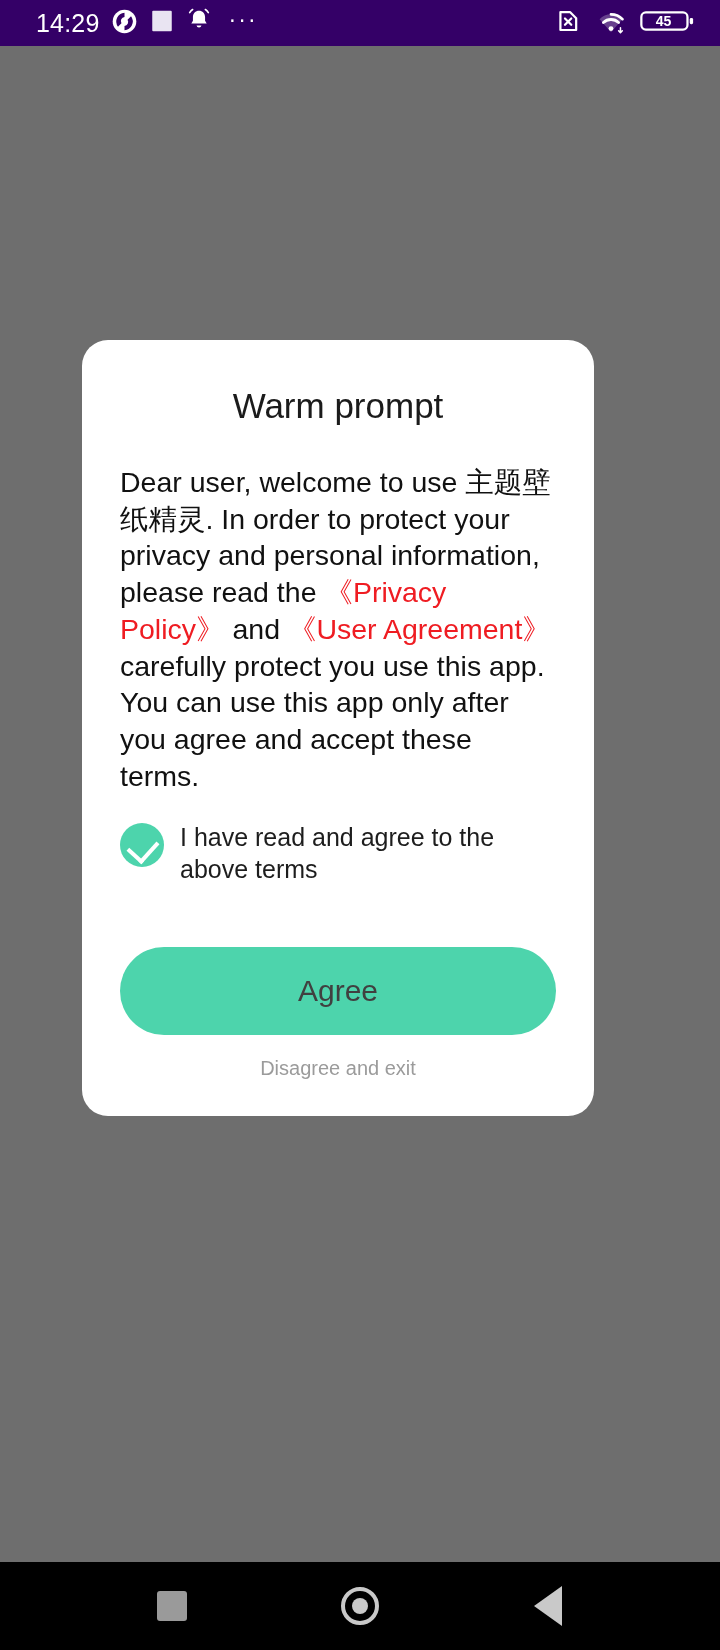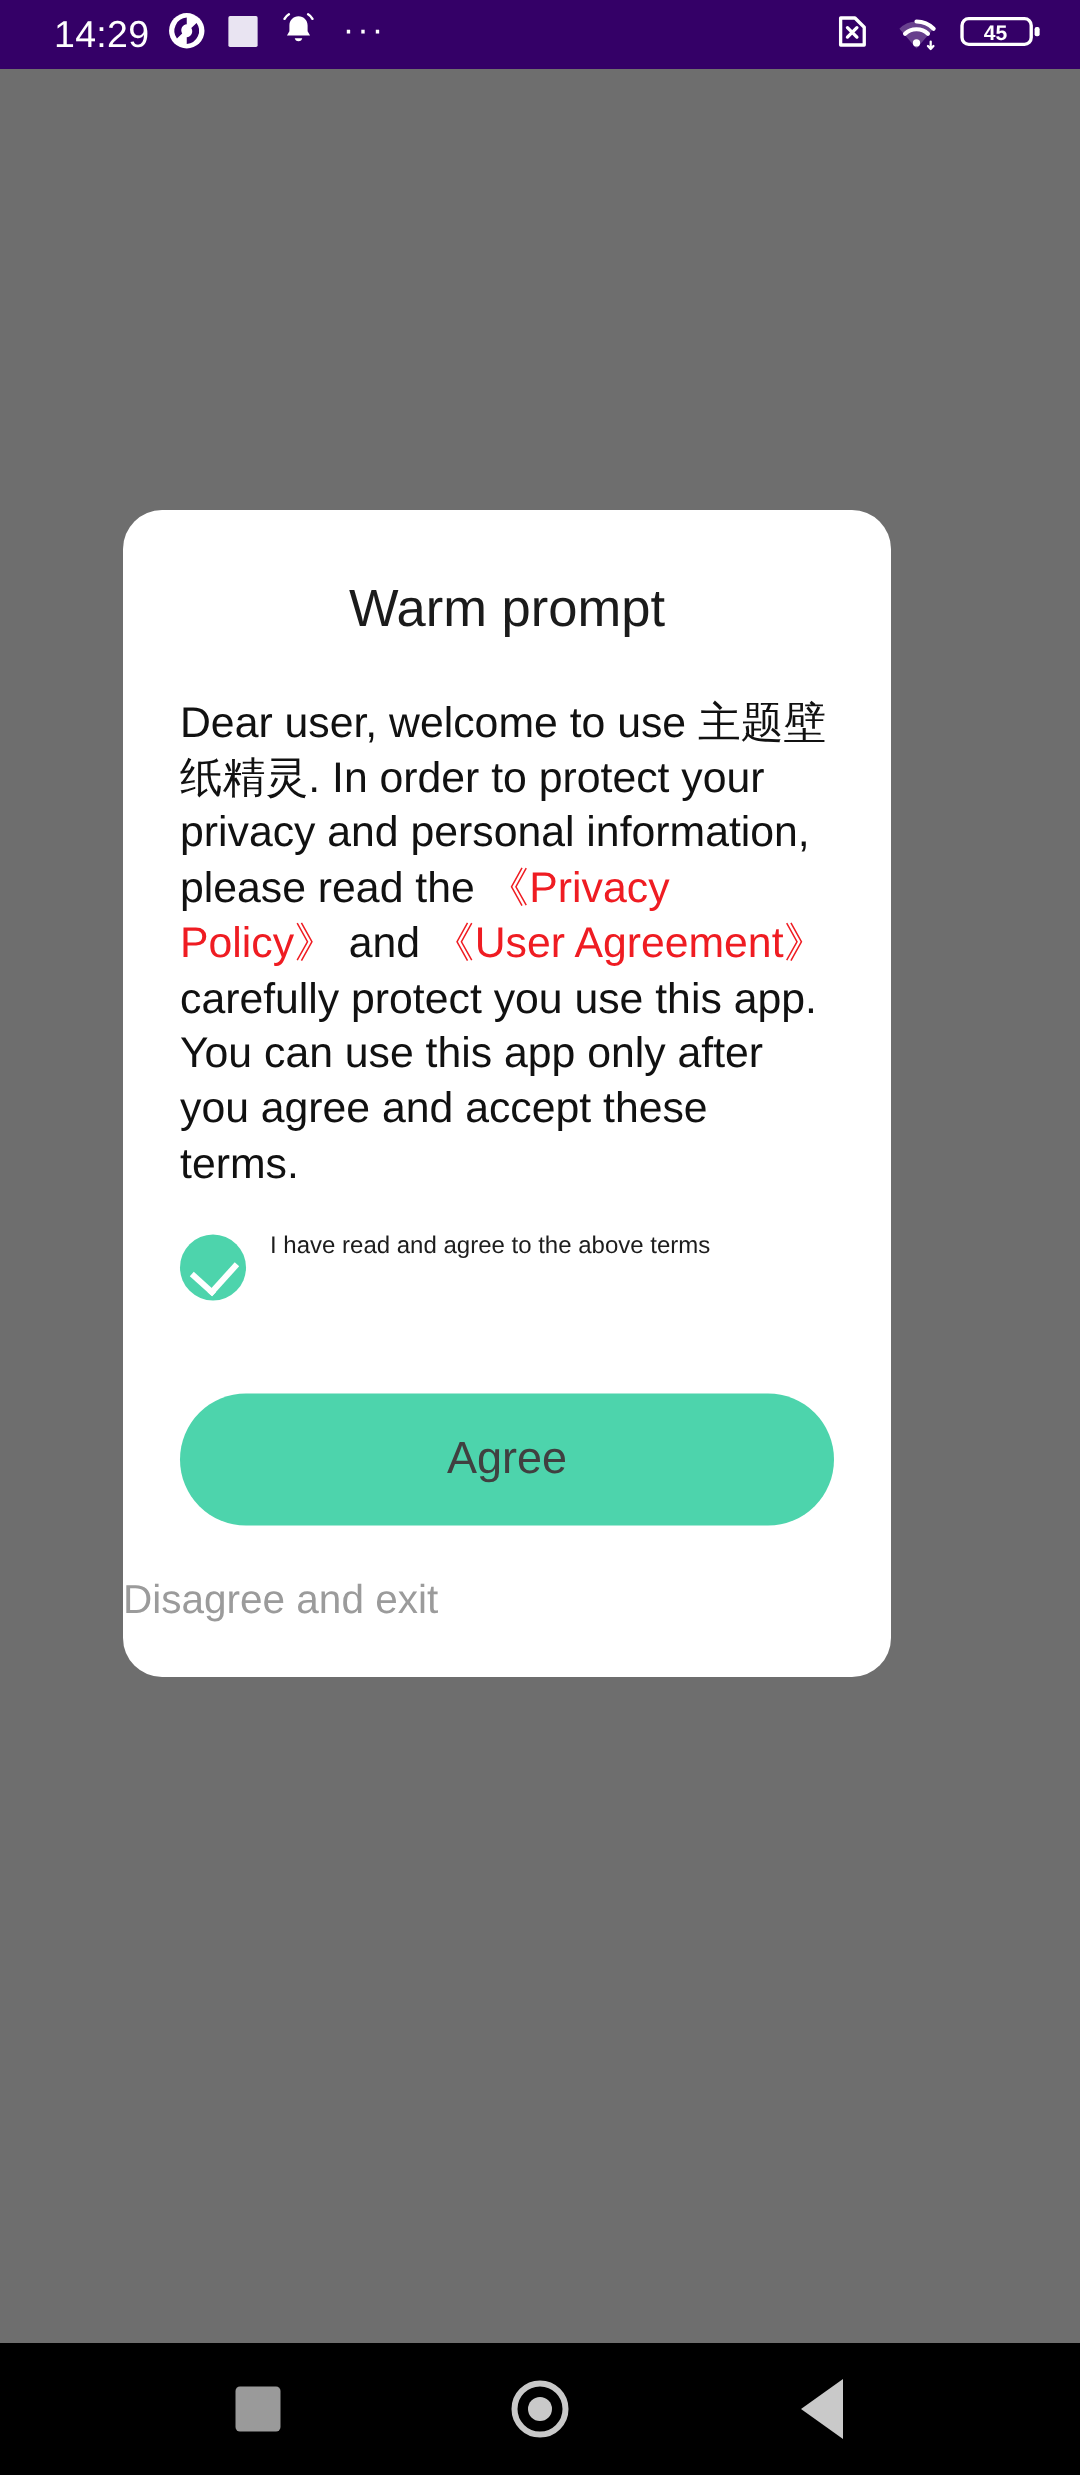--- a/index.html
+++ b/index.html
@@ -117,21 +117,21 @@
     position: absolute;
     left: 13px;
     top: 11px;
     width: 16px;
     height: 23px;
     border: solid #ffffff;
     border-width: 0 4.5px 4.5px 0;
     transform: rotate(42deg);
   }
   #agree-label {
-    font-size: 16px;
+    font-size: 25px;
     line-height: 1.28;
     color: #1d1d1d;
     padding-top: 2px;
   }
 
   
   #agree-button {
     display: block;
     margin: 62px auto 0 auto;
     width: 436px;
@@ -147,23 +147,23 @@
     cursor: pointer;
     padding: 0;
   }
   #disagree-button {
     display: block;
     width: 100%;
     background: transparent;
     border: none;
     font-family: inherit;
     color: #9b9b9b;
-    font-size: 27px;
-    text-align: left;
-    padding: 34px 0 36px 0;
+    font-size: 20px;
+    text-align: center;
+    padding: 22px 0 36px 0;
     cursor: pointer;
   }
 
   
   #nav-bar {
     position: absolute;
     left: 0;
     top: 1562px;
     width: 720px;
     height: 88px;

